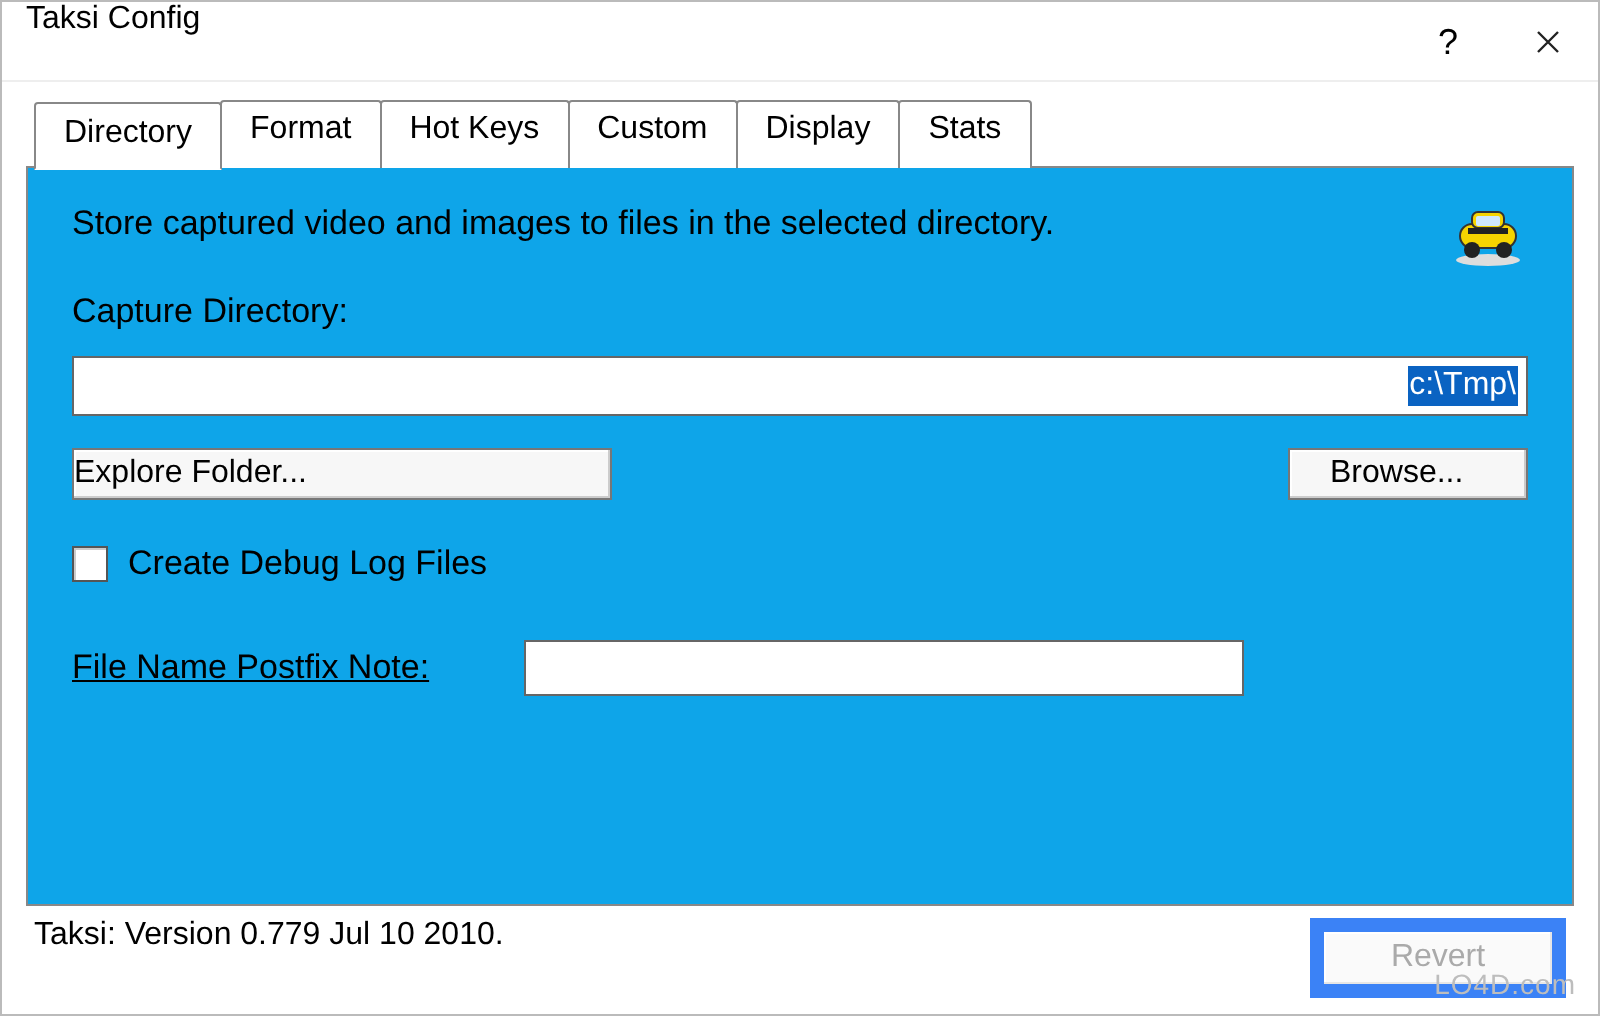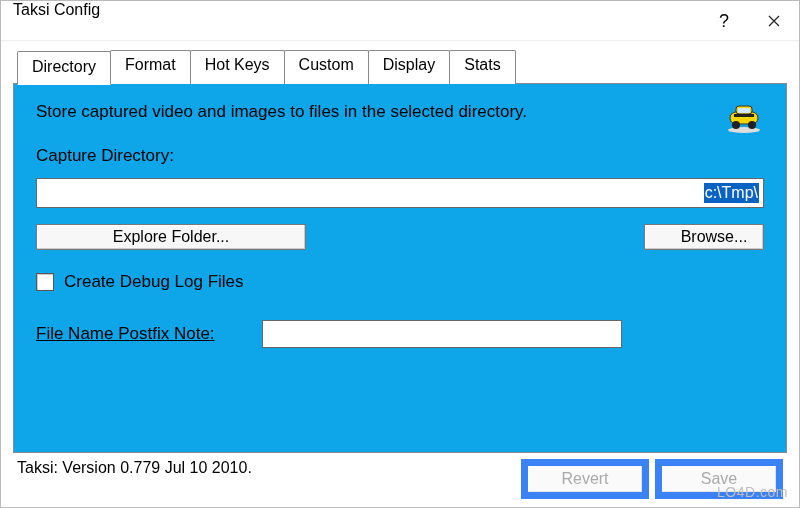--- a/index.html
+++ b/index.html
@@ -108,21 +108,21 @@
   .btnrow {
     display: flex;
     margin-top: 16px;
     gap: 12px;
   }
   .btn {
     border: 1px solid #777;
     background: #f7f7f7;
     font-size: 16px;
     padding: 3px 0;
-    text-align: center;
+    text-align: left;
     box-shadow: inset -1px -1px 0 #ccc, inset 1px 1px 0 #fff;
   }
   .btn.explore { width: 270px; }
   .btn.browse { width: 120px; margin-left: auto; padding-left: 20px; }
   .chkrow {
     display: flex;
     align-items: center;
     gap: 10px;
     margin-top: 22px;
     font-size: 17px;
@@ -233,18 +233,17 @@
 
       <div class="postfixrow">
         <div class="plabel">File Name Postfix Note:</div>
         <input class="postfix-input" type="text" value="" style="">
       </div>
     </div>
 
     <div class="footer">
       <div class="ver">Taksi: Version 0.779 Jul 10 2010.</div>
       <div class="footer-btn">Revert</div>
-      <div class="footer-btn">Save</div>
     </div>
   </div>
 </div>
 
 <div class="watermark">LO4D.com</div>
 
 </body></html>

